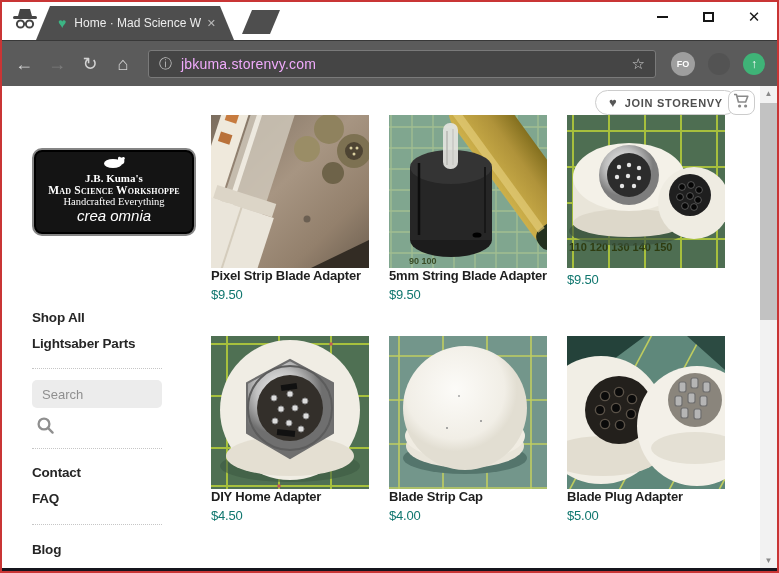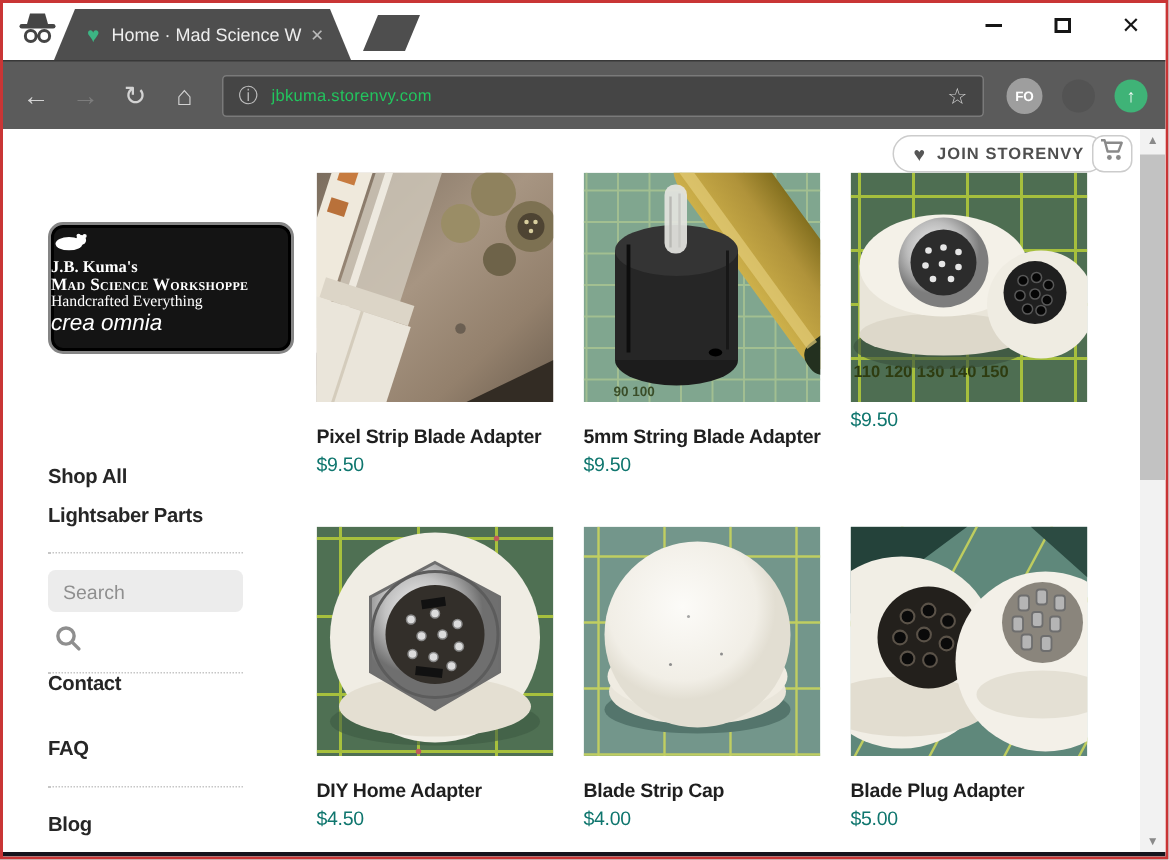--- a/index.html
+++ b/index.html
@@ -23,21 +23,21 @@
   .btn-max-box{width:11px;height:10px;border:2px solid #161616}
 
   
   .toolbar{position:absolute;top:38px;left:0;right:0;height:46px;background:#5b5b5b;border-top:1px solid #383838;
            display:flex;align-items:center;padding:0 12px;gap:13px}
   .navic{font-size:18px;line-height:1;color:#d3d3d3;cursor:pointer;width:20px;text-align:center}
   .navic.disabled{color:#7d7d7d;cursor:default}
   .urlbar{flex:1;height:28px;background:#454545;border:1px solid #7a7a7a;border-radius:3px;
           display:flex;align-items:center;padding:0 10px;margin:0 2px;cursor:text}
   .urlinfo{color:#bfbfbf;font-size:13px;margin-right:9px}
-  .urltext{flex:1;color:#22c55e;font-size:11px;letter-spacing:.2px}
+  .urltext{flex:1;color:#f0abfc;font-size:14px;letter-spacing:.2px}
   .urlstar{color:#cfcfcf;font-size:15px;cursor:pointer}
   .avatar{width:24px;height:24px;border-radius:50%;background:#9e9e9e;color:#fff;font-size:9px;font-weight:bold;
           display:flex;align-items:center;justify-content:center;cursor:pointer}
   .ext-ghost{width:22px;height:22px;border-radius:50%;background:#515151;opacity:.8;cursor:pointer}
   .update-btn{width:22px;height:22px;border-radius:50%;background:#3fb377;color:#fff;font-size:12px;font-weight:bold;
           display:flex;align-items:center;justify-content:center;cursor:pointer}
 
   
   .content{position:absolute;top:84px;left:0;right:0;bottom:3px;background:#fff;overflow:hidden}
   .bottom-bar{position:absolute;left:0;right:0;bottom:0;height:3px;background:#15151d}
@@ -52,39 +52,39 @@
   .join-btn{position:absolute;top:4px;left:593px;height:25px;border:1px solid #ccc;border-radius:14px;background:#fff;
             display:flex;align-items:center;gap:8px;padding:0 13px;cursor:pointer}
   .join-heart{color:#565656;font-size:13px;line-height:1}
   .join-label{font-size:11px;font-weight:bold;color:#4f4f4f;letter-spacing:.7px}
   .cart-btn{position:absolute;top:4px;left:726px;width:27px;height:25px;border:1px solid #ccc;border-radius:8px;background:#fff;
             display:flex;align-items:center;justify-content:center;cursor:pointer}
 
   
   .sidebar{position:absolute;left:30px;top:0;bottom:0;width:164px}
   .logo{position:absolute;top:62px;left:0;width:164px;height:88px;background:#141414;border:2px solid #858585;
-        border-radius:10px;color:#fff;text-align:left;padding-top:4px;cursor:pointer;
+        border-radius:10px;color:#fff;text-align:center;padding-top:4px;cursor:pointer;
         box-shadow:inset 0 0 0 2px #000}
   .logo .l1{font-family:"Liberation Serif",serif;font-weight:bold;font-size:11px}
   .logo .l2{font-family:"Liberation Serif",serif;font-variant:small-caps;font-weight:bold;font-size:11.5px;letter-spacing:.2px;white-space:nowrap}
   .logo .l3{font-family:"Liberation Serif",serif;font-weight:normal;font-size:10.5px}
   .logo .l4{font-family:Liberation Sans, sans-serif;font-style:italic;font-size:15px}
   .side-link{position:absolute;left:0;font-size:13.5px;font-weight:bold;color:#262626;letter-spacing:-.2px;cursor:pointer}
   .divider{position:absolute;left:0;width:130px;border-top:1px dotted #c6c6c6}
   .search-input{position:absolute;left:0;top:294px;width:130px;height:28px;background:#ececec;border:none;border-radius:5px;
                 padding:0 10px;font-family:"Liberation Sans",sans-serif;font-size:13px;color:#333}
   .search-input::placeholder{color:#8f8f8f}
   .search-icon{position:absolute;left:4px;top:330px;cursor:pointer}
 
   
   .grid{position:absolute;left:209px;top:29px;display:grid;grid-template-columns:repeat(3,158px);column-gap:20px;row-gap:34px}
   .card{width:158px}
   .pimg{width:158px;height:153px;overflow:hidden;cursor:pointer;display:block}
   .pimg svg{display:block}
-  .card-title{margin-top:15px;font-size:13px;font-weight:bold;color:#1f1f1f;letter-spacing:-.2px;white-space:nowrap;cursor:pointer}
+  .card-title{font-size:13px;font-weight:bold;color:#1f1f1f;letter-spacing:-.2px;white-space:nowrap;cursor:pointer}
   .card-price{margin-top:4px;font-size:13px;color:#0f766e;letter-spacing:-.2px}
 </style>
 </head>
 <body>
 
 <div class="window">
 
   <div class="titlebar">
     <span class="incog">
       <svg width="30" height="22" viewBox="0 0 30 22">
@@ -163,21 +163,21 @@
 
       <input class="search-input" type="text" placeholder="Search" style="">
       <span class="search-icon">
         <svg width="20" height="20" viewBox="0 0 20 20">
           <circle cx="8" cy="8" r="5.4" fill="none" stroke="#8f8f8f" stroke-width="2.3"></circle>
           <line x1="12.4" y1="12.4" x2="16.6" y2="16.6" stroke="#8f8f8f" stroke-width="2.3" stroke-linecap="round"></line>
         </svg>
       </span>
       <div class="divider" style="top:362px"></div>
 
-      <a class="side-link" style="top:362px">Contact</a>
+      <a class="side-link" style="top:379px">Contact</a>
       <a class="side-link" style="top:405px">FAQ</a>
       <div class="divider" style="top:438px"></div>
 
       <a class="side-link" style="top:456px">Blog</a>
     </aside>
 
     <main class="grid">
 
       <div class="card">
         <a class="pimg">

